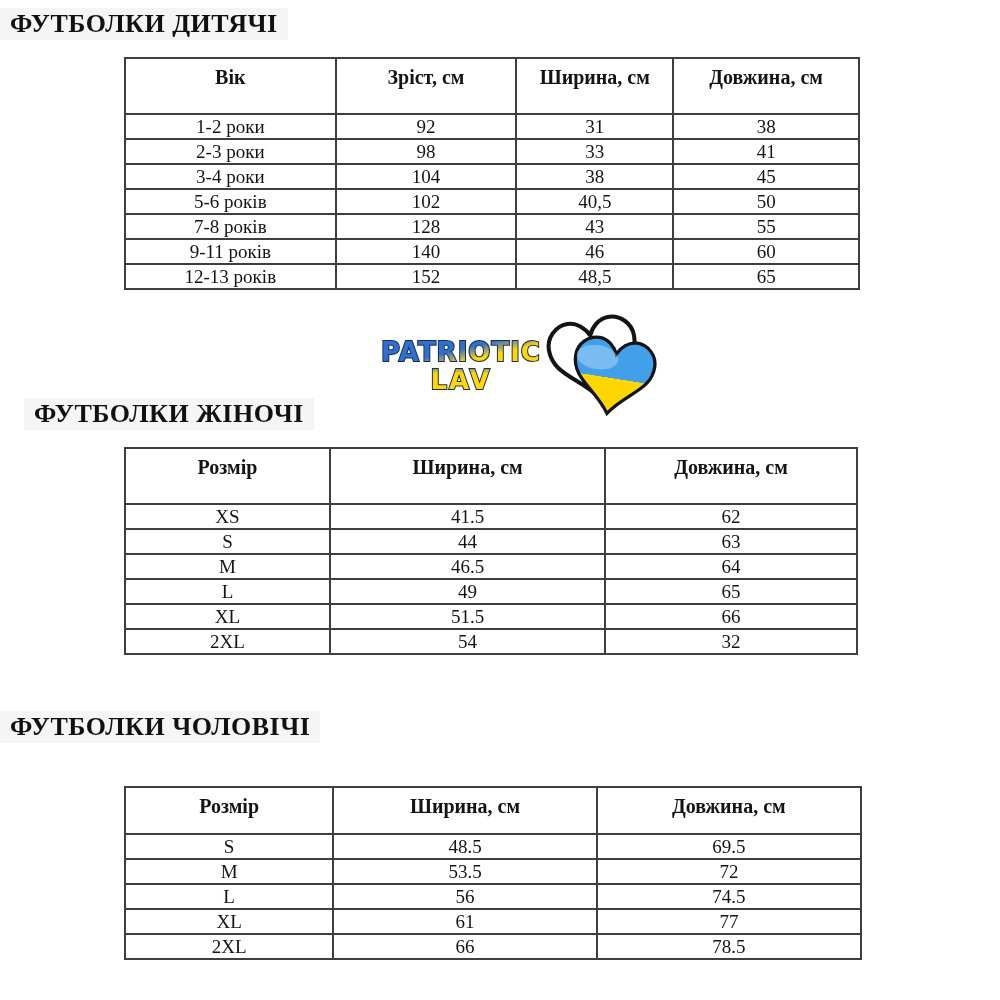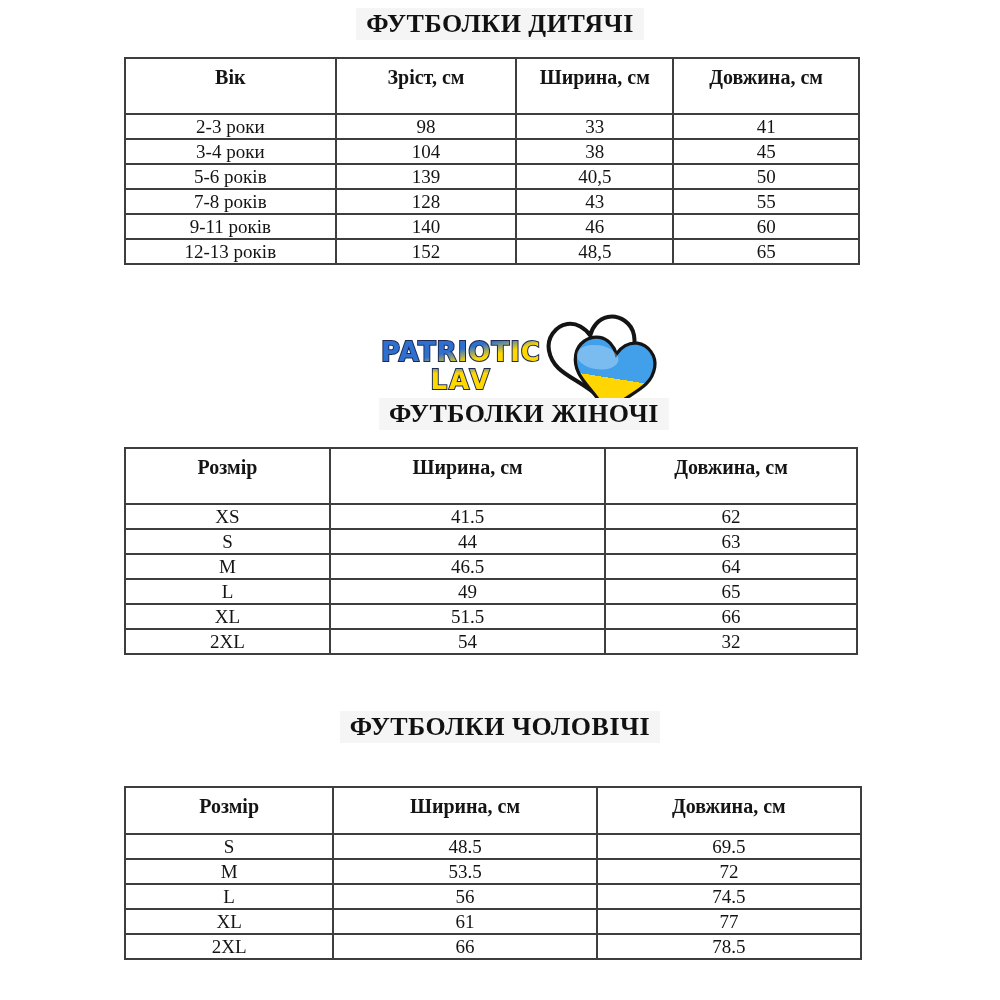--- a/index.html
+++ b/index.html
@@ -1,21 +1,21 @@
 <!DOCTYPE html>
 <html><head>
 <meta charset="utf-8">
 <style>
   html,body{margin:0;padding:0;}
   body{
     width:1000px;height:1000px;background:#ffffff;position:relative;
     font-family:"Liberation Serif","DejaVu Serif",serif;color:#141414;
     overflow:hidden;
   }
-  .title-wrap{position:absolute;left:0;width:1000px;text-align:center;}
+  .title-wrap{position:absolute;left:0;width:1000px;}
   .doc-title{
     display:inline-block;background:#f5f5f5;padding:1px 10px;
     font-size:26px;font-weight:bold;letter-spacing:0.5px;color:#111;
   }
   table.size-table{
     position:absolute;border-collapse:collapse;table-layout:fixed;
     font-size:19px;color:#141414;
   }
   table.size-table th,table.size-table td{
     border:2px solid #3e3e3e;text-align:center;overflow:hidden;white-space:nowrap;
@@ -46,34 +46,40 @@
   <thead>
     <tr>
       <th>Вік</th>
       <th>Зріст, см</th>
       <th>Ширина, см</th>
       <th>Довжина, см</th>
     </tr>
   </thead>
   <tbody>
     <tr>
+      <td>1-2 роки</td>
+      <td>92</td>
+      <td>31</td>
+      <td>38</td>
+    </tr>
+    <tr>
       <td>2-3 роки</td>
       <td>98</td>
       <td>33</td>
       <td>41</td>
     </tr>
     <tr>
       <td>3-4 роки</td>
       <td>104</td>
       <td>38</td>
       <td>45</td>
     </tr>
     <tr>
       <td>5-6 років</td>
-      <td>139</td>
+      <td>102</td>
       <td>40,5</td>
       <td>50</td>
     </tr>
     <tr>
       <td>7-8 років</td>
       <td>128</td>
       <td>43</td>
       <td>55</td>
     </tr>
     <tr>

